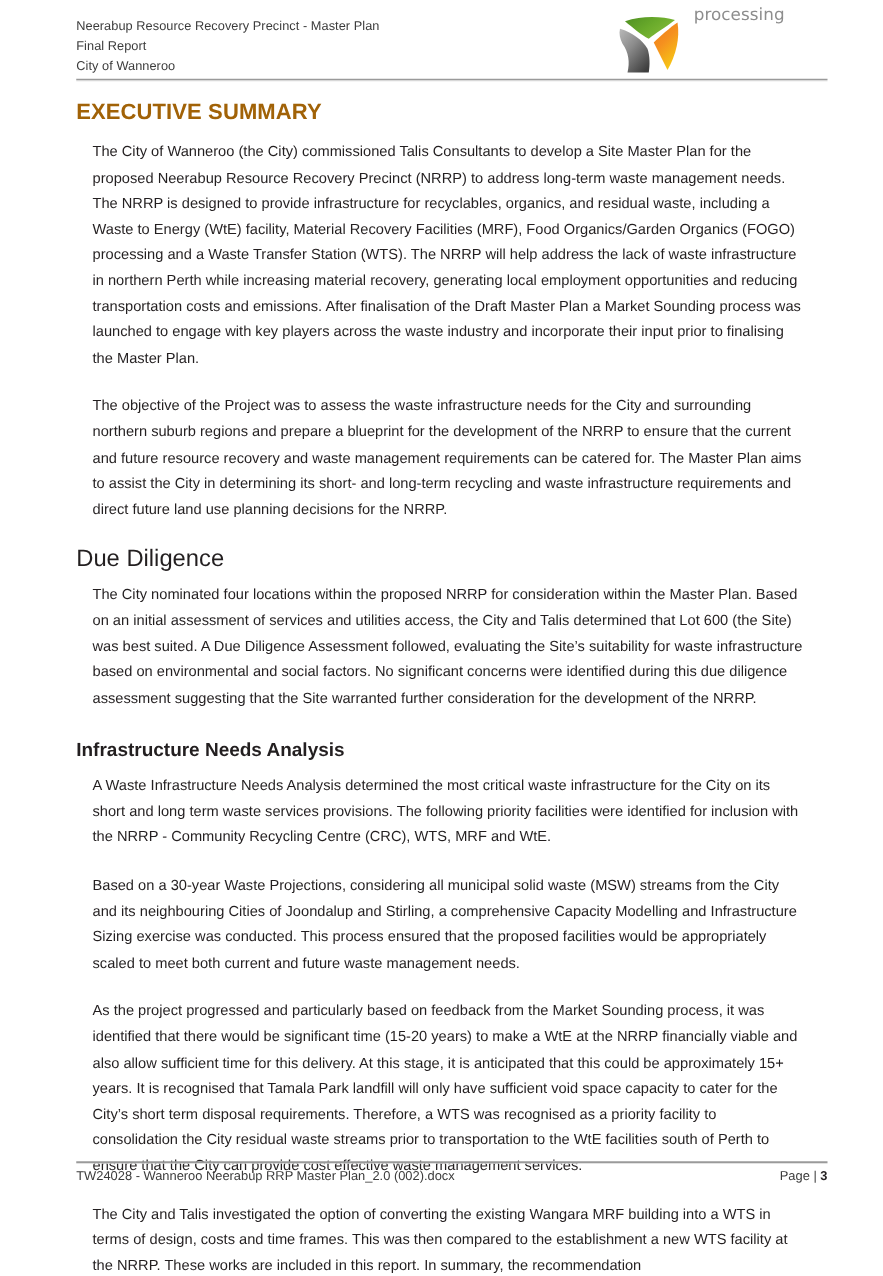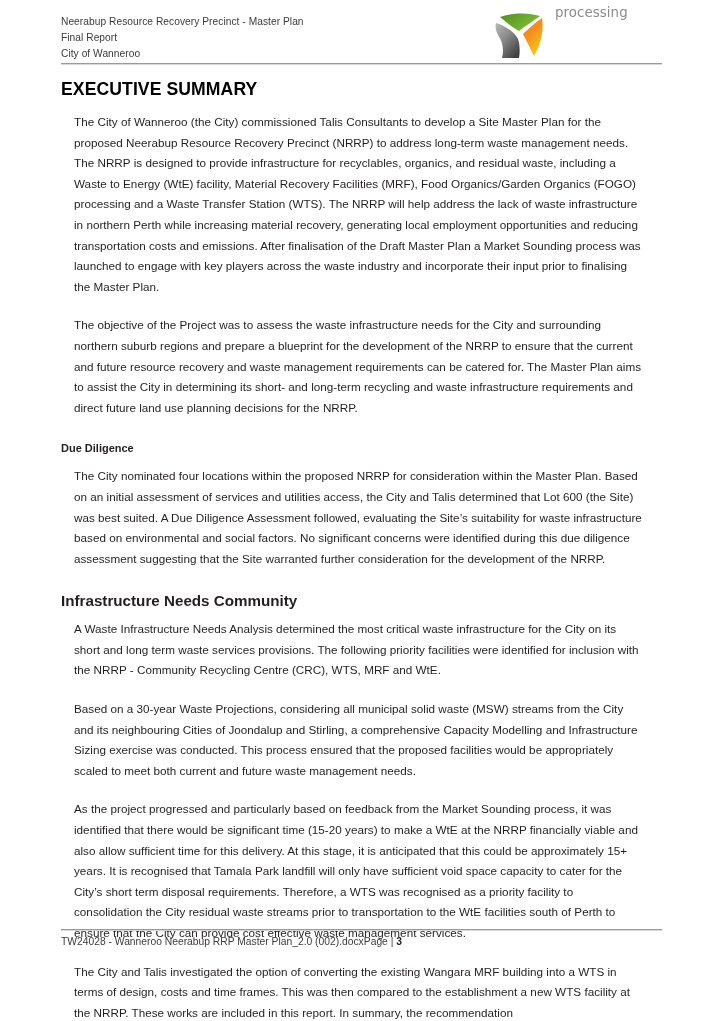--- a/index.html
+++ b/index.html
@@ -93,28 +93,28 @@
   
   .content {
     position: absolute;
     left: 61px;
     top: 78px;
     width: 583px;
   }
   h1.doc-title {
     font-size: 17.6px;
     font-weight: bold;
-    color: #000000;
+    color: #a16207;
     margin: 0 0 12px 0;
     letter-spacing: 0.005em;
     line-height: 22px;
   }
   h2.sub-title {
-    font-size: 11px;
-    font-weight: bold;
+    font-size: 19px;
+    font-weight: normal;
     color: #231f20;
     margin: 21px 0 9px 0;
     line-height: 18px;
   }
   h2.sub-title-lg {
     font-size: 15.2px;
     font-weight: bold;
     color: #231f20;
     margin: 22px 0 9px 0;
     line-height: 19px;
@@ -139,20 +139,21 @@
     width: 601px;
   }
   .footer-rule {
     width: 601px;
     height: 2px;
     background: linear-gradient(to bottom, #9a9a9a 0%, #9a9a9a 50%, #d8d8d8 50%, #d8d8d8 100%);
     margin-bottom: 4px;
   }
   .footer-row {
     display: flex;
+    justify-content: space-between;
     align-items: baseline;
     font-size: 10.3px;
     color: #3b3b3b;
     line-height: 14px;
   }
   .footer-page {
     white-space: nowrap;
   }
   .footer-page b {
     font-weight: bold;
@@ -212,21 +213,21 @@
     <h1 class="doc-title">EXECUTIVE SUMMARY</h1>
 
     <p class="body-par">The City of Wanneroo (the City) commissioned Talis Consultants to develop a Site Master Plan for the proposed Neerabup Resource Recovery Precinct (NRRP) to address long-term waste management needs. The NRRP is designed to provide infrastructure for recyclables, organics, and residual waste, including a Waste to Energy (WtE) facility, Material Recovery Facilities (MRF), Food Organics/Garden Organics (FOGO) processing and a Waste Transfer Station (WTS). The NRRP will help address the lack of waste infrastructure in northern Perth while increasing material recovery, generating local employment opportunities and reducing transportation costs and emissions. After finalisation of the Draft Master Plan a Market Sounding process was launched to engage with key players across the waste industry and incorporate their input prior to finalising the Master Plan.</p>
 
     <p class="body-par">The objective of the Project was to assess the waste infrastructure needs for the City and surrounding northern suburb regions and prepare a blueprint for the development of the NRRP to ensure that the current and future resource recovery and waste management requirements can be catered for. The Master Plan aims to assist the City in determining its short- and long-term recycling and waste infrastructure requirements and direct future land use planning decisions for the NRRP.</p>
 
     <h2 class="sub-title">Due Diligence</h2>
 
     <p class="body-par">The City nominated four locations within the proposed NRRP for consideration within the Master Plan. Based on an initial assessment of services and utilities access, the City and Talis determined that Lot 600 (the Site) was best suited. A Due Diligence Assessment followed, evaluating the Site’s suitability for waste infrastructure based on environmental and social factors.  No significant concerns were identified during this due diligence assessment suggesting that the Site warranted further consideration for the development of the NRRP.</p>
 
-    <h2 class="sub-title-lg">Infrastructure Needs Community</h2>
+    <h2 class="sub-title-lg">Infrastructure Needs Analysis</h2>
 
     <p class="body-par">A Waste Infrastructure Needs Analysis determined the most critical waste infrastructure for the City on its short and long term waste services provisions.  The following priority facilities were identified for inclusion with the NRRP - Community Recycling Centre (CRC), WTS, MRF and WtE.</p>
 
     <p class="body-par">Based on a 30-year Waste Projections, considering all municipal solid waste (MSW) streams from the City and its neighbouring Cities of Joondalup and Stirling, a comprehensive Capacity Modelling and Infrastructure Sizing exercise was conducted. This process ensured that the proposed facilities would be appropriately scaled to meet both current and future waste management needs.</p>
 
     <p class="body-par">As the project progressed and particularly based on feedback from the Market Sounding process, it was identified that there would be significant time (15-20 years) to make a WtE at the NRRP financially viable and also allow sufficient time for this delivery.  At this stage, it is anticipated that this could be approximately 15+ years.  It is recognised that Tamala Park landfill will only have sufficient void space capacity to cater for the City’s short term disposal requirements.  Therefore, a WTS was recognised as a priority facility to consolidation the City residual waste streams prior to transportation to the WtE facilities south of Perth to ensure that the City can provide cost effective waste management services.</p>
 
     <p class="body-par">The City and Talis investigated the option of converting the existing Wangara MRF building into a WTS in terms of design, costs and time frames.  This was then compared to the establishment a new WTS facility at the NRRP. These works are included in this report. In summary, the recommendation</p>
 
   </div>

